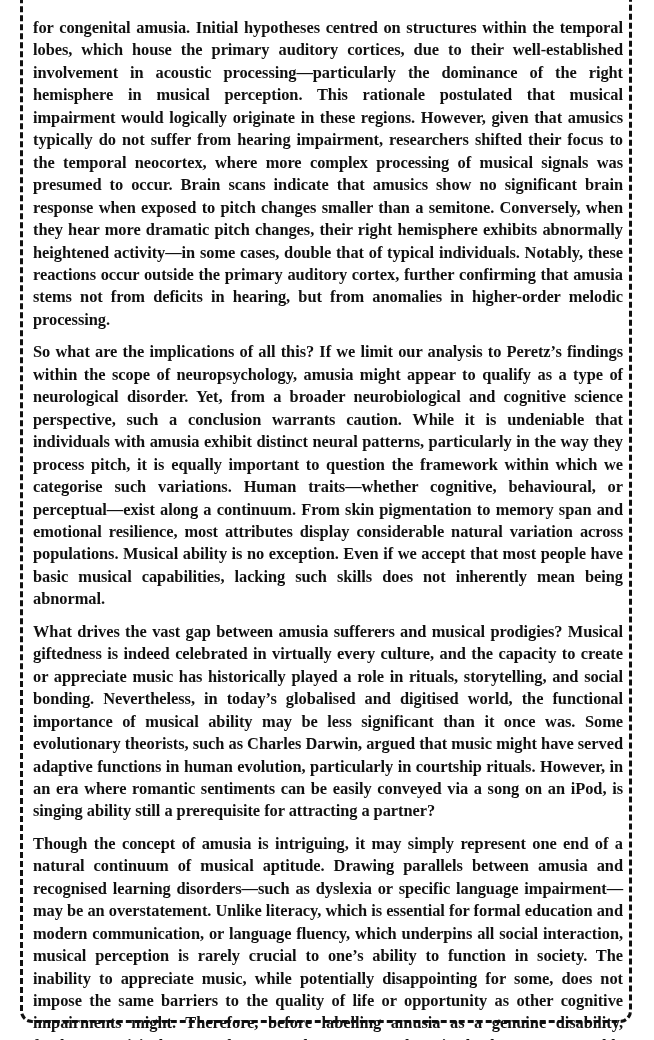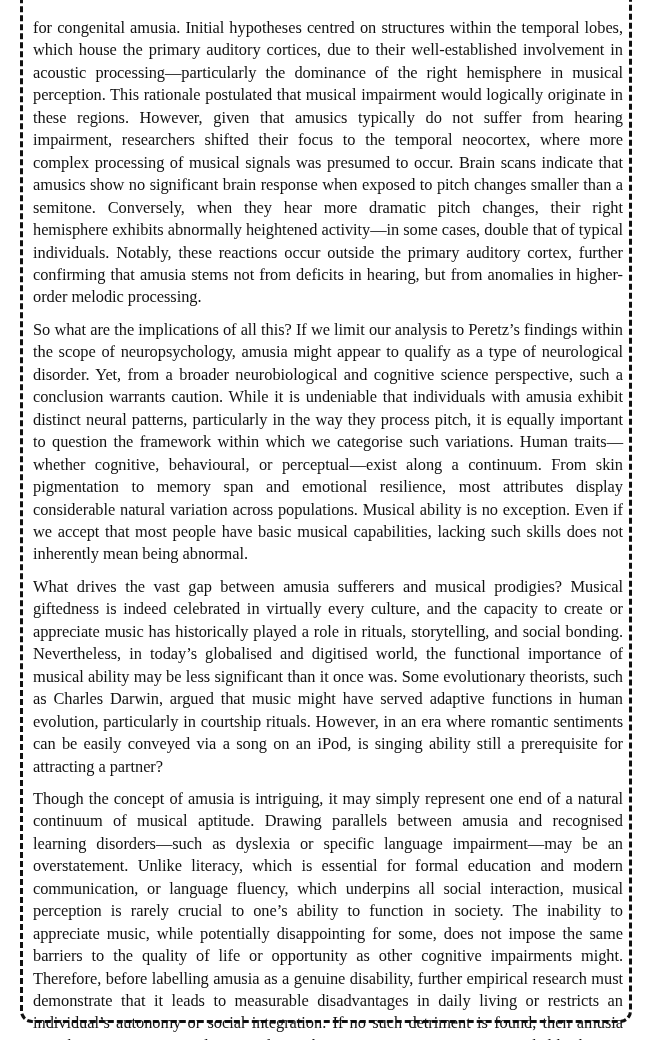--- a/index.html
+++ b/index.html
@@ -35,20 +35,21 @@
     font-family: "Liberation Serif", "DejaVu Serif", serif;
     font-size: 16.4px;
     line-height: 22.45px;
     color: #111;
     text-align: justify;
     letter-spacing: -0.05px;
   }
   .content p {
     margin: 0 0 10px 0;
     hyphens: none;
+    font-weight: bold;
   }
   .content p:last-child {
     margin-bottom: 0;
   }
 </style>
 </head>
 <body>
 
 <div class="frame"></div>
 

